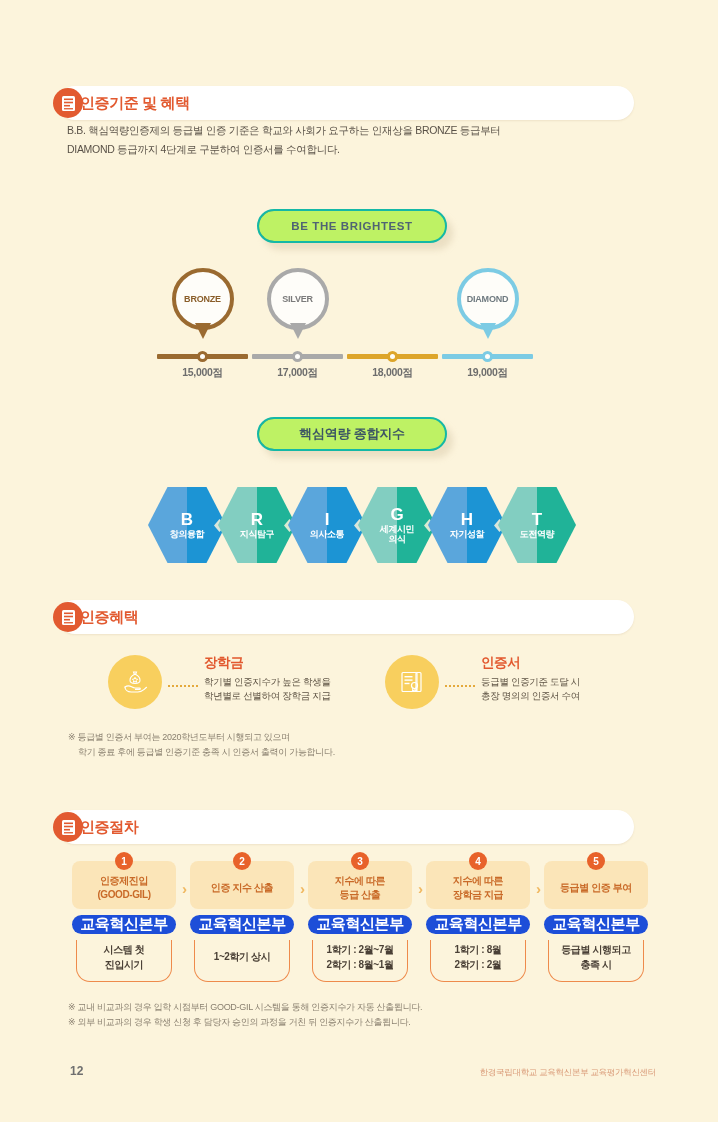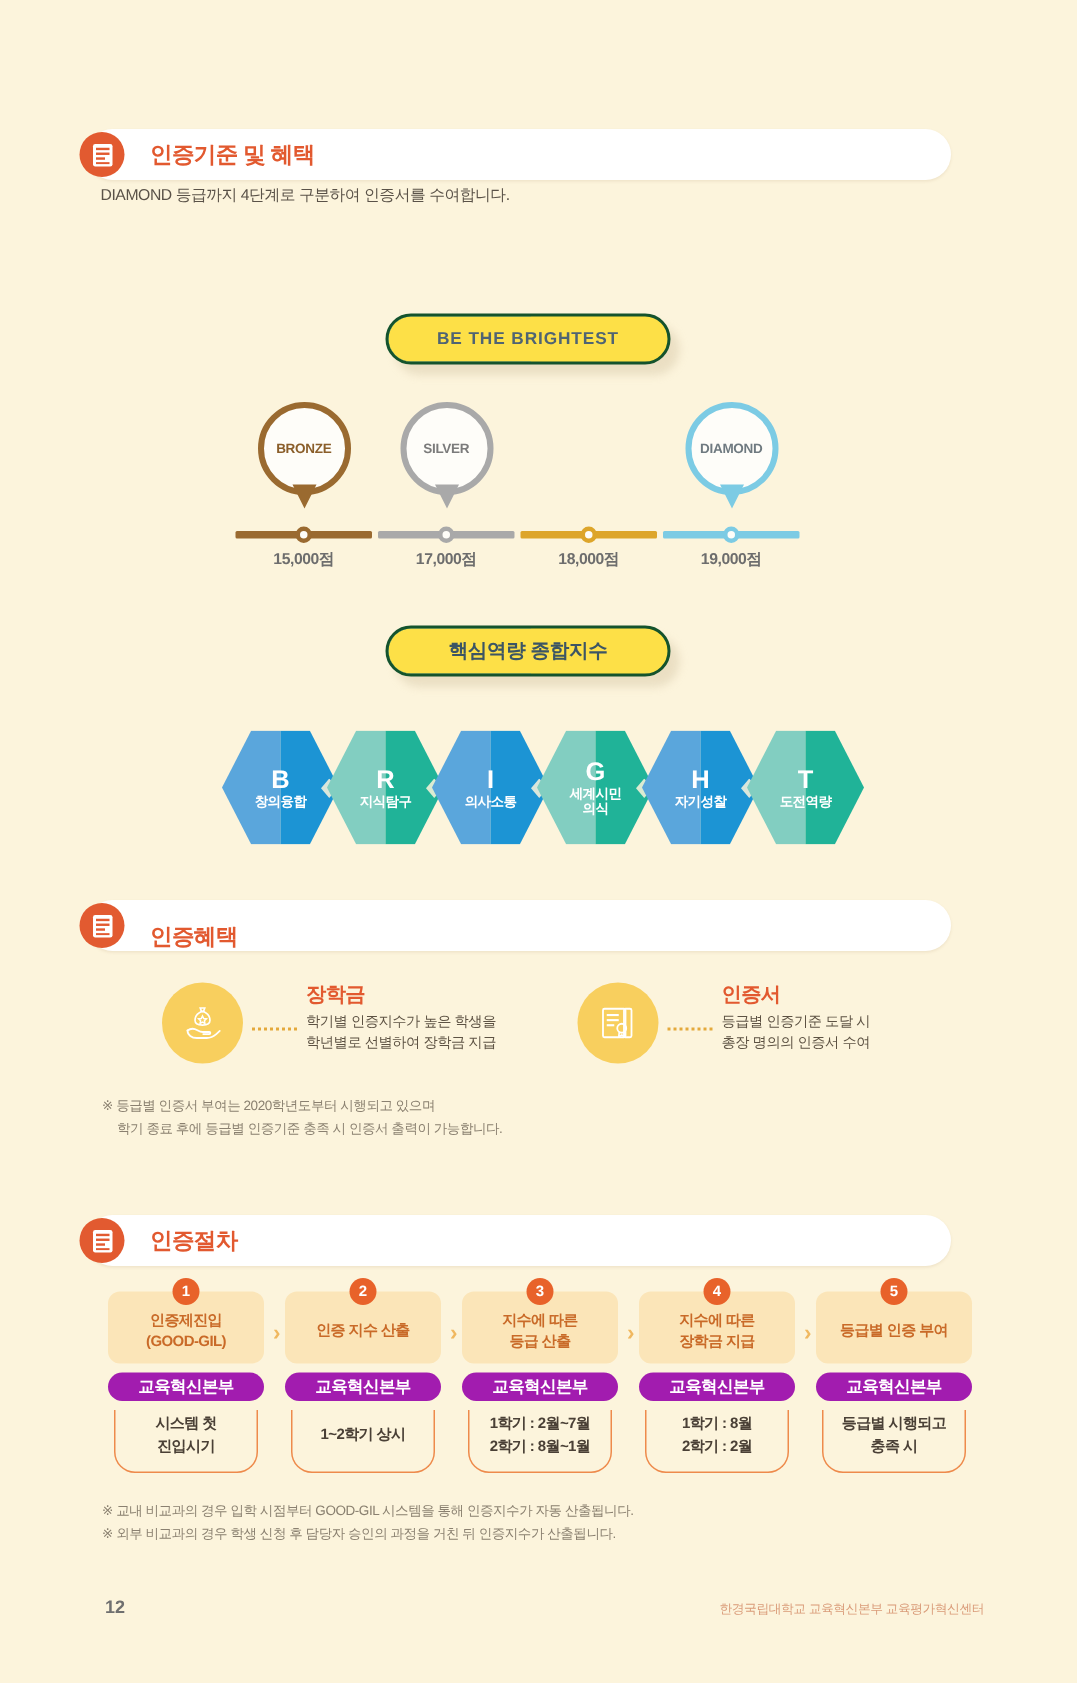--- a/index.html
+++ b/index.html
@@ -42,21 +42,21 @@
     width: 30px;
     height: 30px;
     border-radius: 50%;
     background: #E25A30;
     display: flex;
     align-items: center;
     justify-content: center;
   }
   .section-head .badge-icon svg { display: block; }
   .section-head .sec-title {
-    margin-left: 42px;
+    margin-left: 22px;
     font-size: 15px;
     font-weight: bold;
     color: #E2592F;
     letter-spacing: -.4px;
     white-space: nowrap;
   }
 
   
   .intro {
     position: absolute;
@@ -86,22 +86,22 @@
     background: rgba(196,176,140,.30);
     filter: blur(3px);
   }
   .pill {
     position: absolute;
     left: 0; top: 0;
     width: 190px;
     height: 34px;
     box-sizing: border-box;
     border-radius: 17px;
-    background: #fde047;
-    border: 2px solid #14532d;
+    background: #bef264;
+    border: 2px solid #14b8a6;
     display: flex;
     align-items: center;
     justify-content: center;
     overflow: hidden;
   }
   .pill::before {
     content: "";
     position: absolute;
     left: -2px; top: -2px;
     width: 97px;
@@ -363,23 +363,23 @@
     letter-spacing: -.4px;
     white-space: nowrap;
   }
   .step .dept {
     position: absolute;
     left: 0;
     top: 63px;
     width: 104px;
     height: 19px;
     border-radius: 10px;
-    background: #a21caf;
+    background: #1d4ed8;
     color: #fff;
-    font-size: 11px;
+    font-size: 15px;
     font-weight: bold;
     letter-spacing: -.4px;
     display: flex;
     align-items: center;
     justify-content: center;
   }
   .step .bracket {
     position: absolute;
     left: 4px;
     top: 88px;
@@ -445,20 +445,21 @@
         <rect x="3" y="3.5" width="9" height="1.6" fill="#E25A30"></rect>
         <rect x="3" y="6.7" width="9" height="1.6" fill="#E25A30"></rect>
         <rect x="3" y="9.9" width="6" height="1.6" fill="#E25A30"></rect>
         <rect x="3" y="13.1" width="9" height="1.3" fill="#E25A30"></rect>
       </svg>
     </span>
     <span class="sec-title">인증기준 및 혜택</span>
   </div>
 
   <div class="intro">
+    <div>B.B. 핵심역량인증제의 등급별 인증 기준은 학교와 사회가 요구하는 인재상을 BRONZE 등급부터</div>
     <div>DIAMOND 등급까지 4단계로 구분하여 인증서를 수여합니다.</div>
   </div>
 
   <div class="pill-wrap" style="left:257px; top:209px;">
     <div class="pill-shadow"></div>
     <div class="pill">
       <span class="pill-label">BE THE BRIGHTEST</span>
     </div>
   </div>
 
@@ -592,21 +593,21 @@
           <div class="r" style="background:#20B398;"></div>
       </div>
       <div class="txt">
         <span class="letter">T</span>
         <span class="kor">도전역량</span>
       </div>
     </div>
 
   </div>
 
-  <div class="section-head" style="top:600px;align-items:flex-end;">
+  <div class="section-head" style="top:600px;">
     <span class="badge-icon">
       <svg width="15" height="17" viewBox="0 0 15 17">
         <rect x="1" y="1" width="13" height="15" rx="1.5" fill="#fff"></rect>
         <rect x="3" y="3.5" width="9" height="1.6" fill="#E25A30"></rect>
         <rect x="3" y="6.7" width="9" height="1.6" fill="#E25A30"></rect>
         <rect x="3" y="9.9" width="6" height="1.6" fill="#E25A30"></rect>
         <rect x="3" y="13.1" width="9" height="1.3" fill="#E25A30"></rect>
       </svg>
     </span>
     <span class="sec-title">인증혜택</span>

